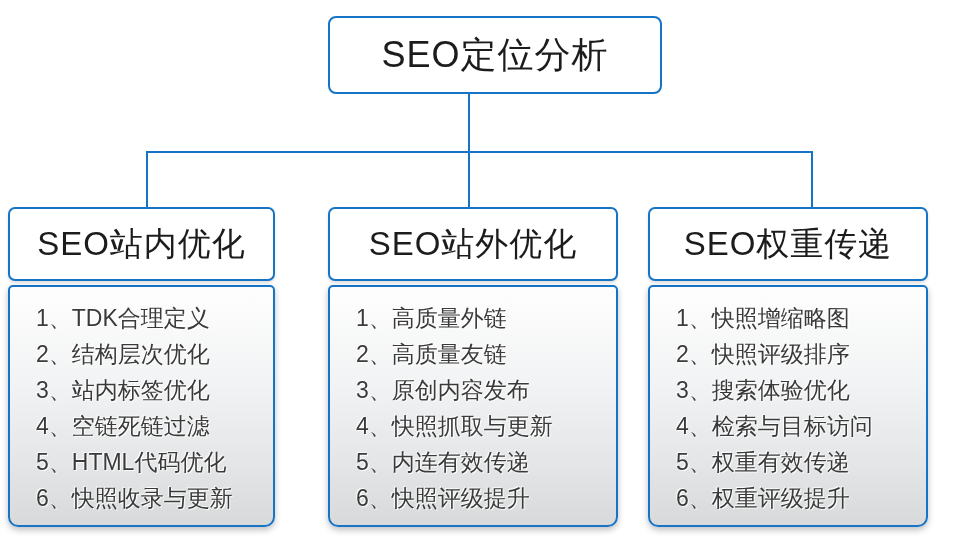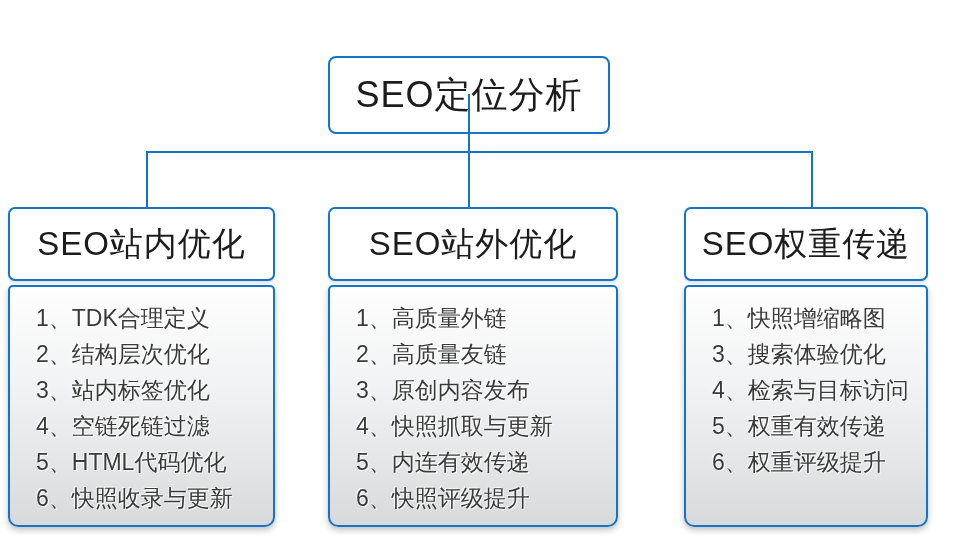--- a/index.html
+++ b/index.html
@@ -7,22 +7,22 @@
     position:relative;width:960px;height:550px;background:#ffffff;overflow:hidden;
     font-family:"Liberation Sans","DejaVu Sans",sans-serif;
   }
   .node{
     position:absolute;box-sizing:border-box;background:#ffffff;
     border:2px solid #1574c5;border-radius:8px;
     display:flex;align-items:center;justify-content:center;
     color:#1c1c1c;
   }
   #root-node{
-    left:328px;top:16px;width:282px;height:78px;
-    font-size:36px;letter-spacing:1px;margin-top:40px;
+    left:328px;top:16px;width:334px;height:78px;
+    font-size:36px;letter-spacing:1px;
   }
   .branch-header{
     position:absolute;box-sizing:border-box;top:207px;height:74px;
     background:#ffffff;border:2px solid #1574c5;border-radius:7px;
     display:flex;align-items:center;justify-content:center;
     font-size:33px;color:#1c1c1c;letter-spacing:1px;
     box-shadow:0 2px 3px rgba(0,0,0,0.12);
   }
   .branch-body{
     position:absolute;box-sizing:border-box;top:285px;height:242px;
@@ -31,21 +31,21 @@
     box-shadow:0 3px 6px rgba(0,0,0,0.25);
     padding:13px 10px 5px 26px;
   }
   .list-item{
     font-size:23px;line-height:36px;color:#3a3a3a;
     text-shadow:1px 1px 1px #ffffff, -1px -1px 1px #ffffff;
     white-space:nowrap;
   }
   .col1{left:8px;width:267px;}
   .col2{left:328px;width:290px;}
-  .col3{left:684px;width:244px;}
+  .col3{left:648px;width:280px;}
   .connector{position:absolute;background:#1574c5;}
   #conn-root-v{left:468px;top:94px;width:2px;height:59px;}
   #conn-h{left:146px;top:151px;width:667px;height:2px;}
   #conn-drop-left{left:146px;top:151px;width:2px;height:56px;}
   #conn-drop-mid{left:468px;top:151px;width:2px;height:56px;}
   #conn-drop-right{left:811px;top:151px;width:2px;height:56px;}
 </style>
 </head>
 <body>
 
@@ -75,19 +75,20 @@
     <div class="list-item">2、高质量友链</div>
     <div class="list-item">3、原创内容发布</div>
     <div class="list-item">4、快照抓取与更新</div>
     <div class="list-item">5、内连有效传递</div>
     <div class="list-item">6、快照评级提升</div>
   </div>
 
   <div class="branch-header col3">SEO权重传递</div>
   <div class="branch-body col3">
     <div class="list-item">1、快照增缩略图</div>
+    <div class="list-item">2、快照评级排序</div>
     <div class="list-item">3、搜索体验优化</div>
     <div class="list-item">4、检索与目标访问</div>
     <div class="list-item">5、权重有效传递</div>
     <div class="list-item">6、权重评级提升</div>
   </div>
 
 </div>
 
 </body></html>

